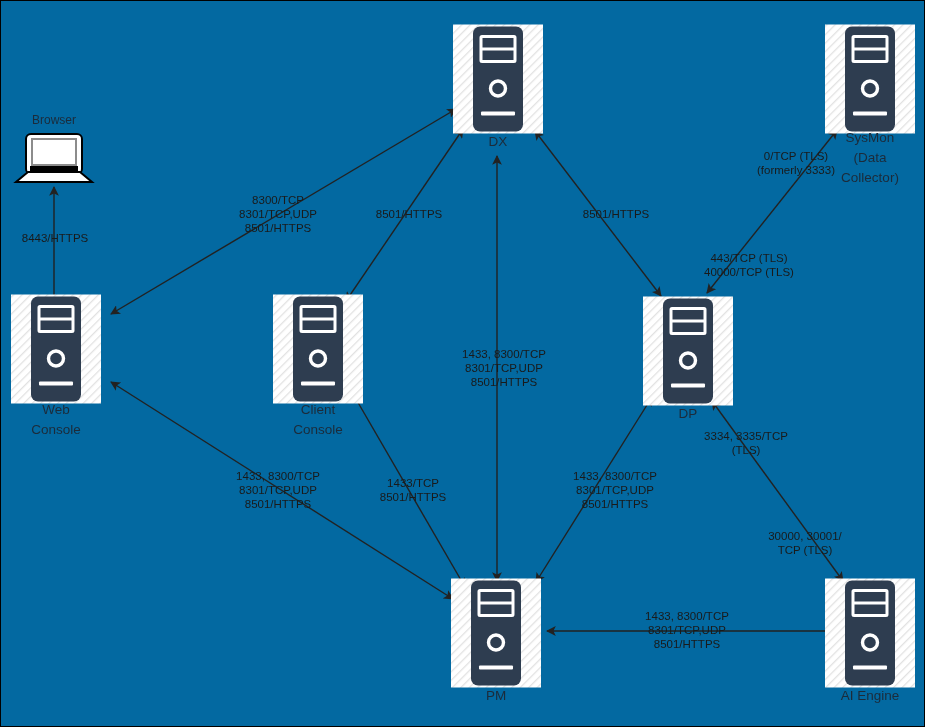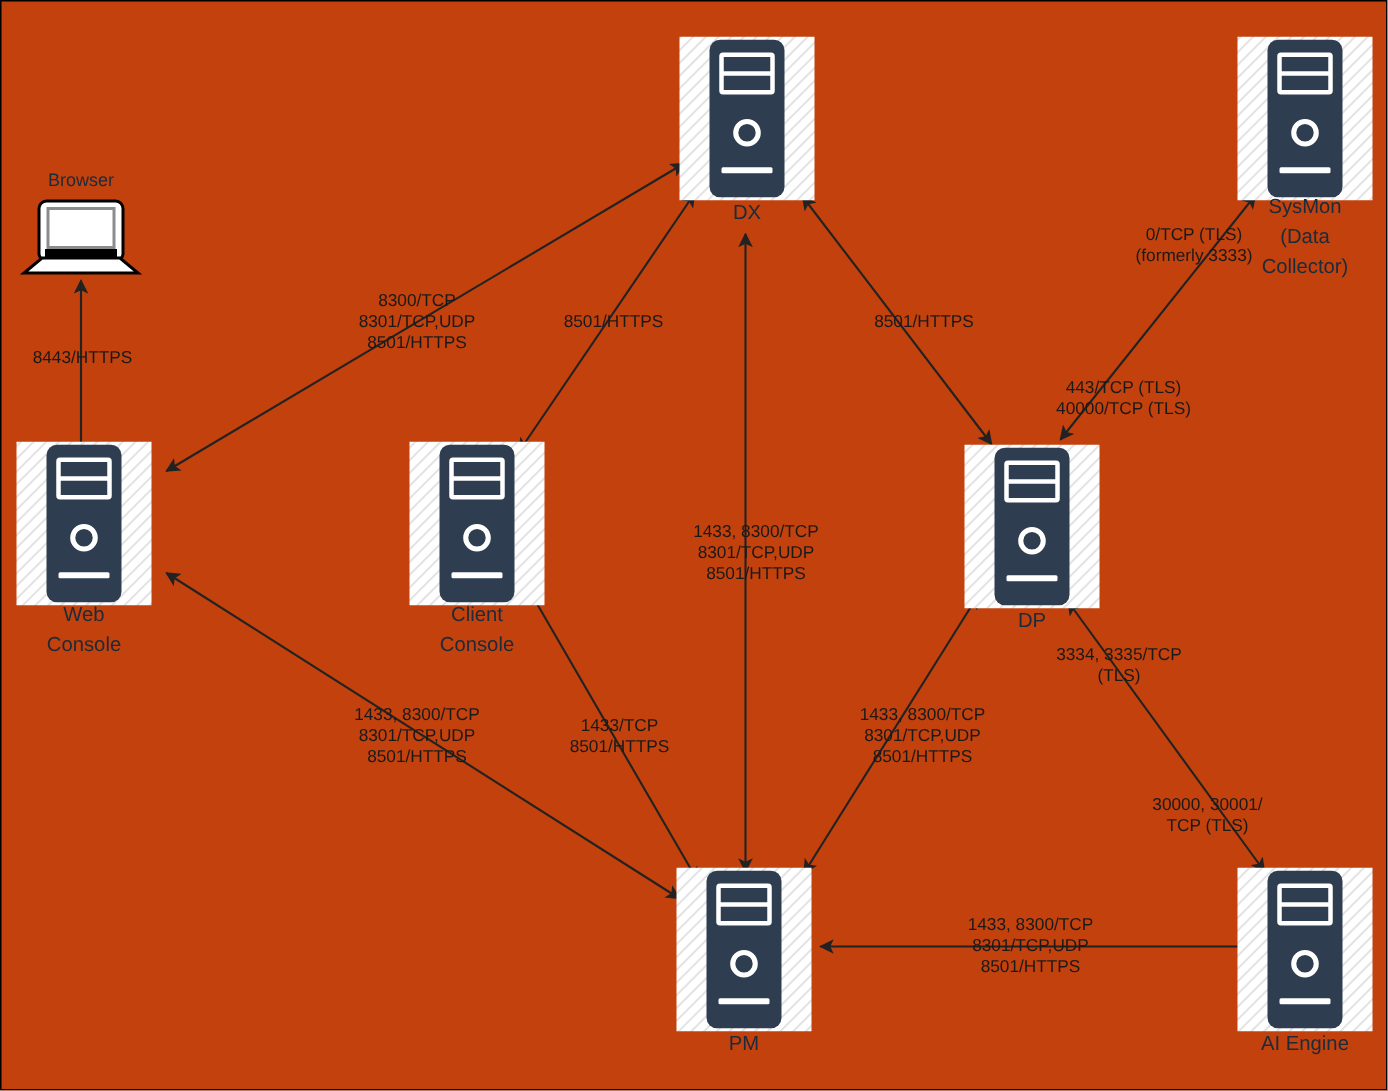--- a/index.html
+++ b/index.html
@@ -7,21 +7,21 @@
     padding: 0;
     background: #ffffff;
   }
   body {
     font-family: "Liberation Sans", sans-serif;
   }
   #canvas {
     position: relative;
     width: 925px;
     height: 727px;
-    background: #c2410c;
+    background: #0369a1;
     border: 1px solid #000000;
     box-sizing: border-box;
     overflow: hidden;
   }
   #diagram-svg {
     position: absolute;
     left: 0;
     top: 0;
     width: 925px;
     height: 727px;

